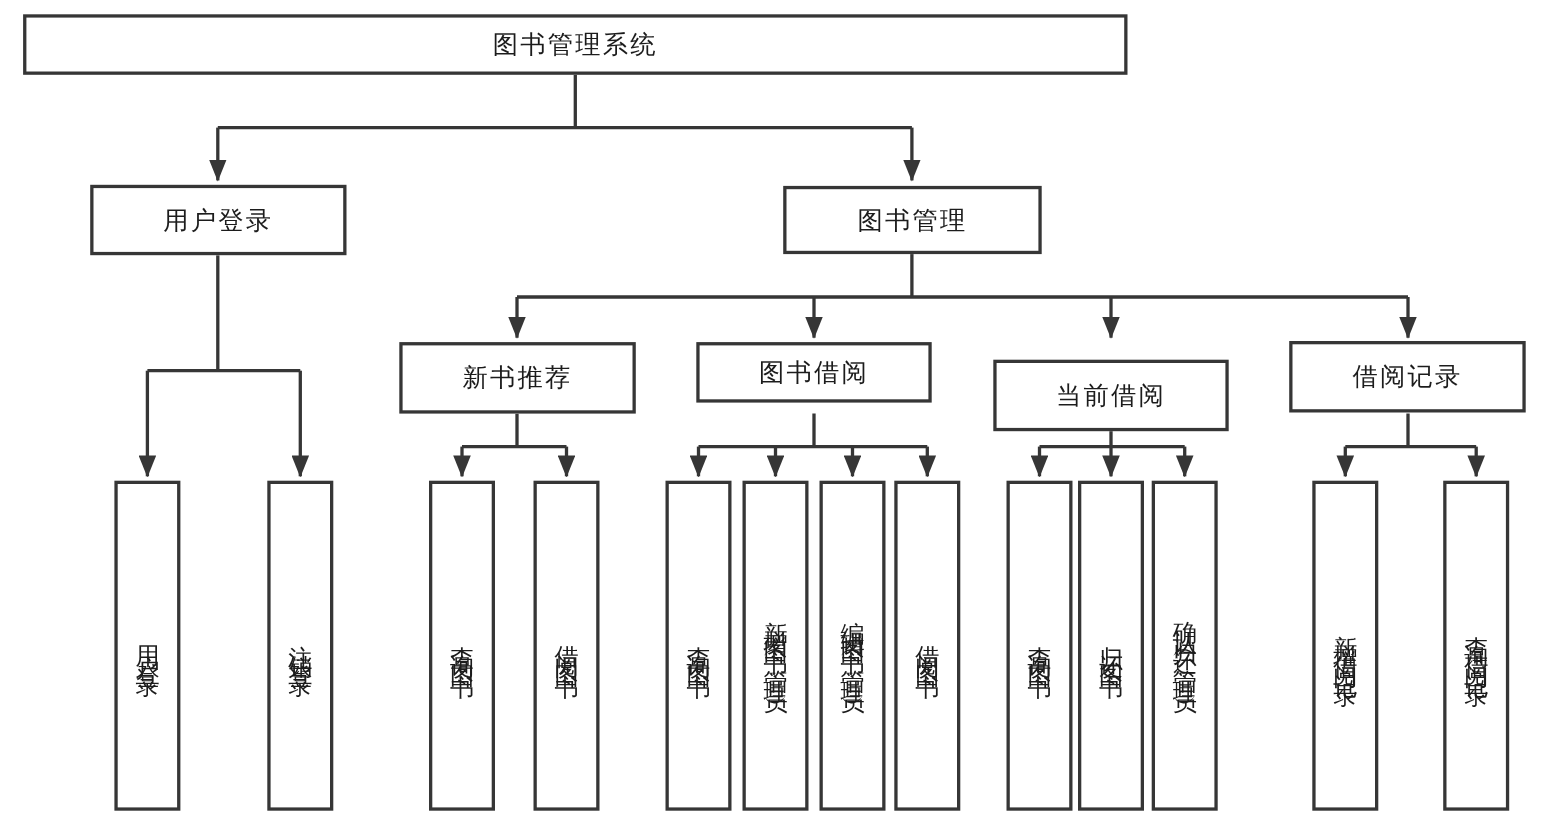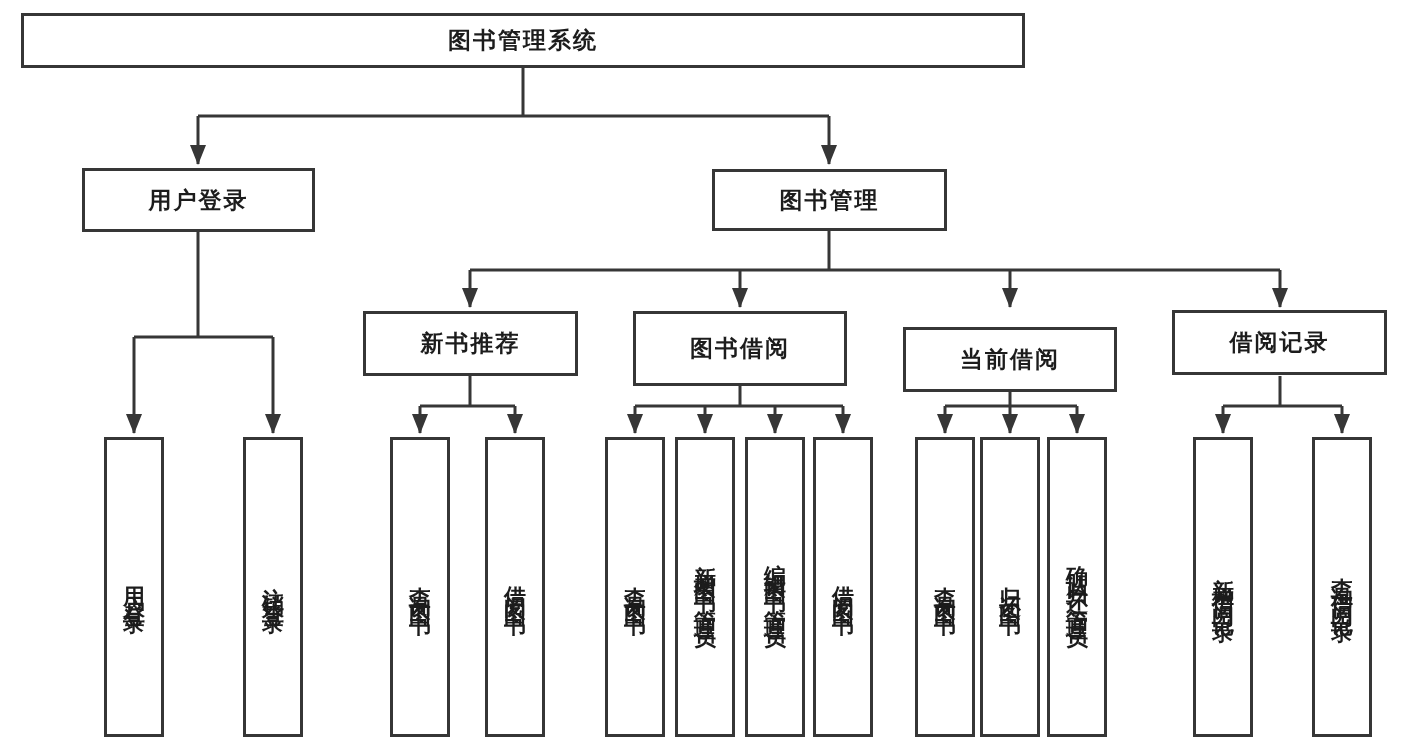--- a/index.html
+++ b/index.html
@@ -20,21 +20,20 @@
   .box {
     position: absolute;
     box-sizing: border-box;
     background: #ffffff;
     border: 3px solid #363636;
     display: flex;
     align-items: center;
     justify-content: center;
     color: #1c1c1c;
     z-index: 2;
-    font-weight: bold;
   }
   .hbox { font-size: 23px; letter-spacing: 2px; white-space: nowrap; }
   .vbox span {
     writing-mode: vertical-rl;
     text-orientation: mixed;
     font-size: 22px;
     letter-spacing: 9px;
     line-height: 1.1;
     white-space: nowrap;
   }
@@ -103,21 +102,21 @@
   <div class="box hbox" style="left:82px; top:168px; width:233px; height:64px;">
     <span>用户登录</span>
   </div>
   <div class="box hbox" style="left:712px; top:169px; width:235px; height:62px;">
     <span>图书管理</span>
   </div>
 
   <div class="box hbox" style="left:363px; top:311px; width:215px; height:65px;">
     <span>新书推荐</span>
   </div>
-  <div class="box hbox" style="left:633px; top:311px; width:214px; height:75px;">
+  <div class="box hbox" style="left:633px; top:311px; width:214px; height:55px;">
     <span>图书借阅</span>
   </div>
   <div class="box hbox" style="left:903px; top:311px; width:214px; height:65px;margin-top:16px;">
     <span>当前借阅</span>
   </div>
   <div class="box hbox" style="left:1172px; top:310px; width:215px; height:65px;">
     <span>借阅记录</span>
   </div>
 
   <div class="box vbox" style="left:104px; top:437px; width:60px; height:300px;">

